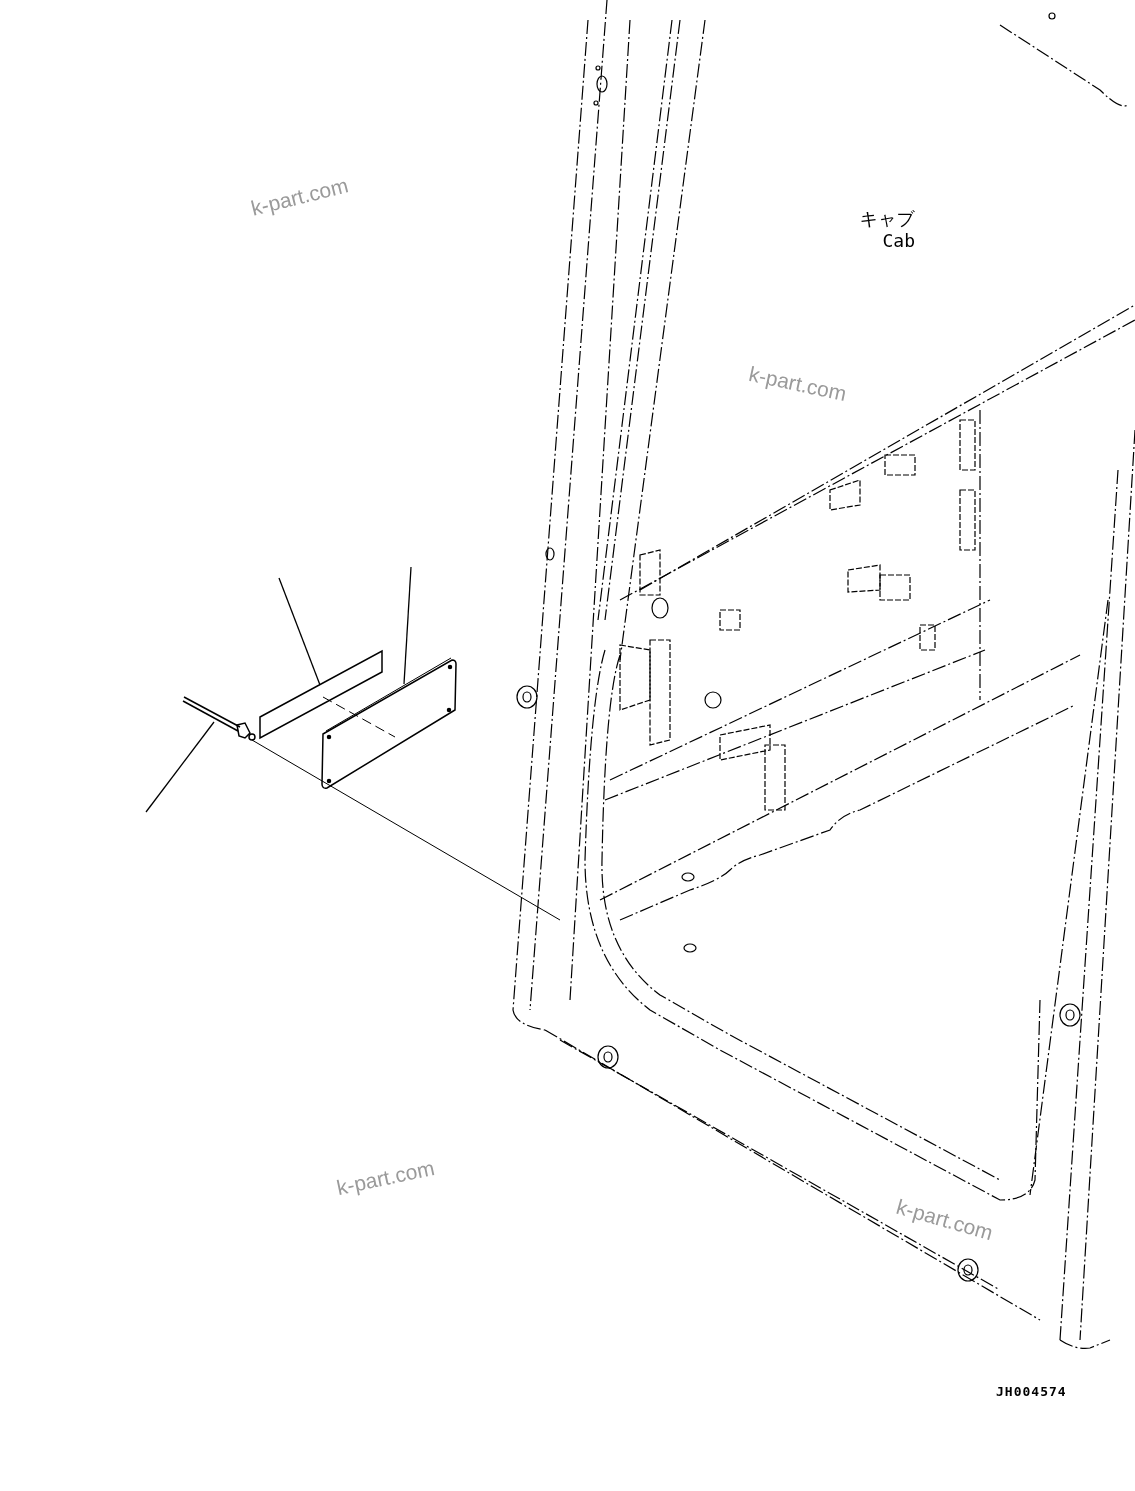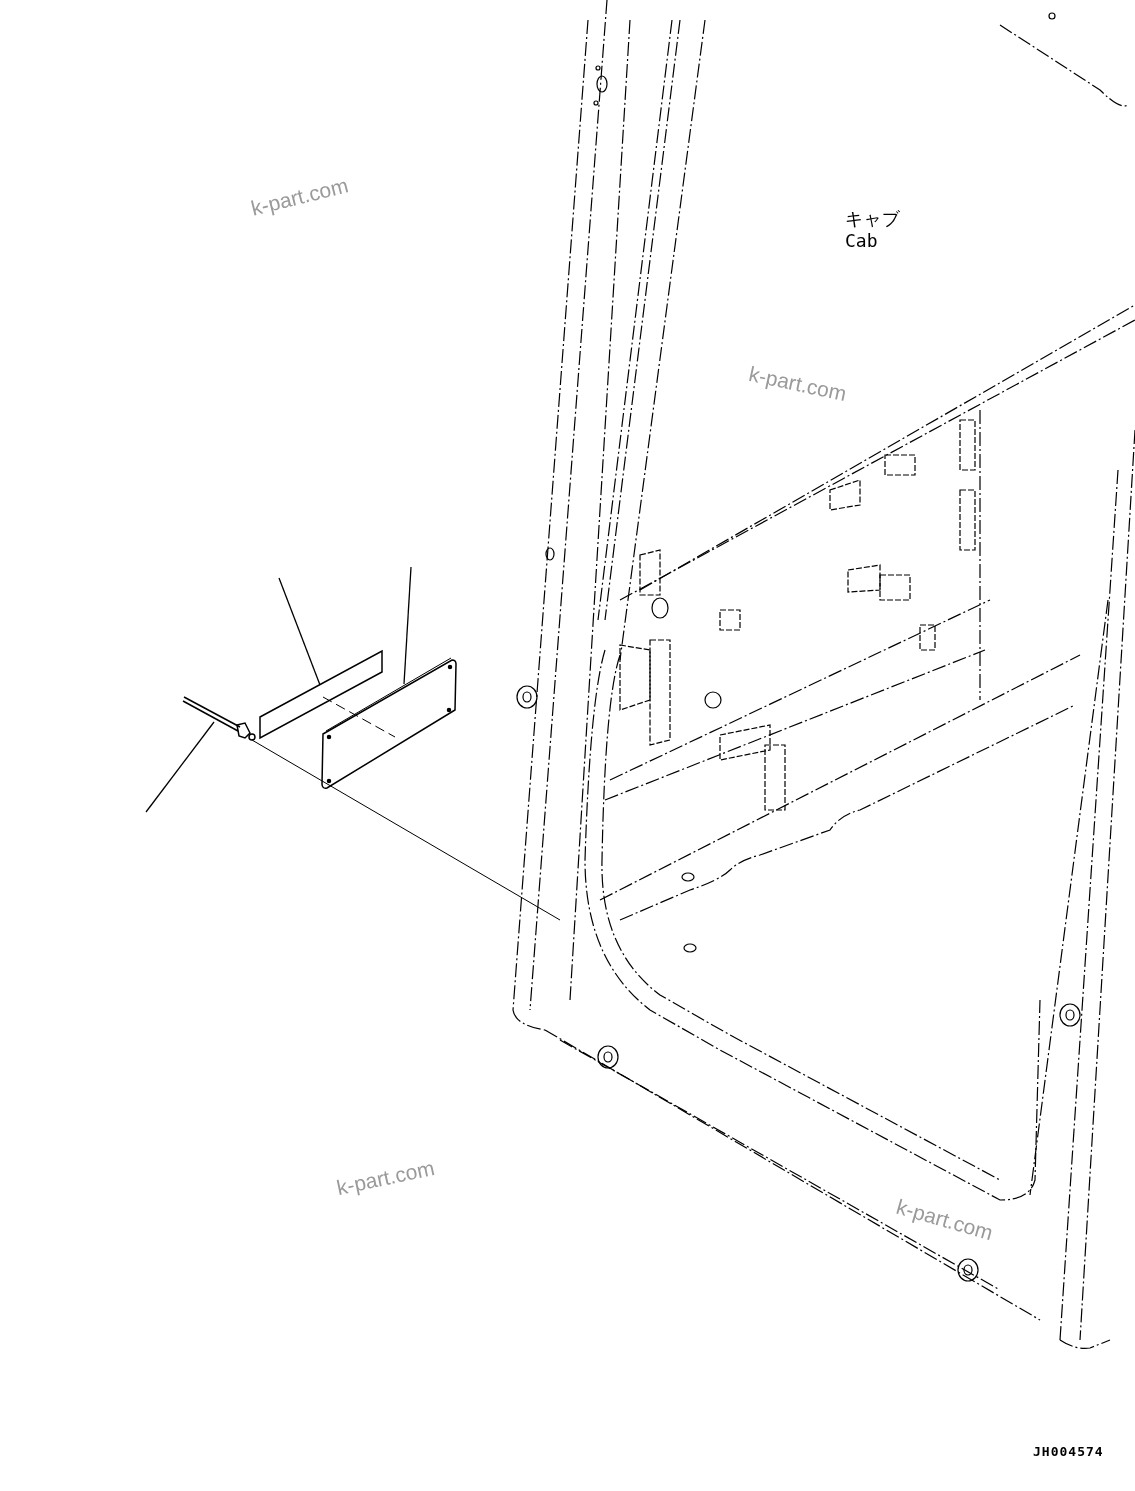--- a/index.html
+++ b/index.html
@@ -2,21 +2,21 @@
 <html><head>
 <meta charset="utf-8">
 <style>
   html, body { margin:0; padding:0; background:#ffffff; }
   body { width:1135px; height:1491px; position:relative; overflow:hidden;
          font-family:"DejaVu Sans Mono", monospace; }
   svg.drawing { position:absolute; left:0; top:0; }
   .watermark { position:absolute; font-family:"Liberation Sans", sans-serif;
                font-size:21px; color:#9a9a9a; white-space:nowrap; }
   .label { position:absolute; font-family:"DejaVu Sans Mono", monospace;
-           color:#000; font-size:18px; line-height:22px; text-align:left; }
+           color:#000; font-size:18px; line-height:22px; text-align:right; }
   .drawing-id { position:absolute; font-family:"DejaVu Sans Mono", monospace;
                 font-size:13px; font-weight:bold; color:#000; letter-spacing:1px; }
 </style>
 </head>
 <body>
 
 <svg class="drawing" width="1135" height="1491" viewBox="0 0 1135 1491" xmlns="http://www.w3.org/2000/svg" fill="none" stroke="#000" stroke-width="1.2">
 
   <g stroke-dasharray="14 3 2 3">
     <line x1="607" y1="0" x2="530" y2="1010"></line>
@@ -121,13 +121,13 @@
 <div class="label" style="left:845px; top:208px; width:70px;">
   <div>キャブ</div>
   <div>Cab</div>
 </div>
 
 <div class="watermark" style="left:250px; top:185px; transform:rotate(-14deg);">k-part.com</div>
 <div class="watermark" style="left:748px; top:372px; transform:rotate(12deg);">k-part.com</div>
 <div class="watermark" style="left:336px; top:1166px; transform:rotate(-12deg);">k-part.com</div>
 <div class="watermark" style="left:895px; top:1208px; transform:rotate(16deg);">k-part.com</div>
 
-<div class="drawing-id" style="left:996px; top:1444px;margin-left:37px;">JH004574</div>
+<div class="drawing-id" style="left:996px; top:1384px;">JH004574</div>
 
 </body></html>

